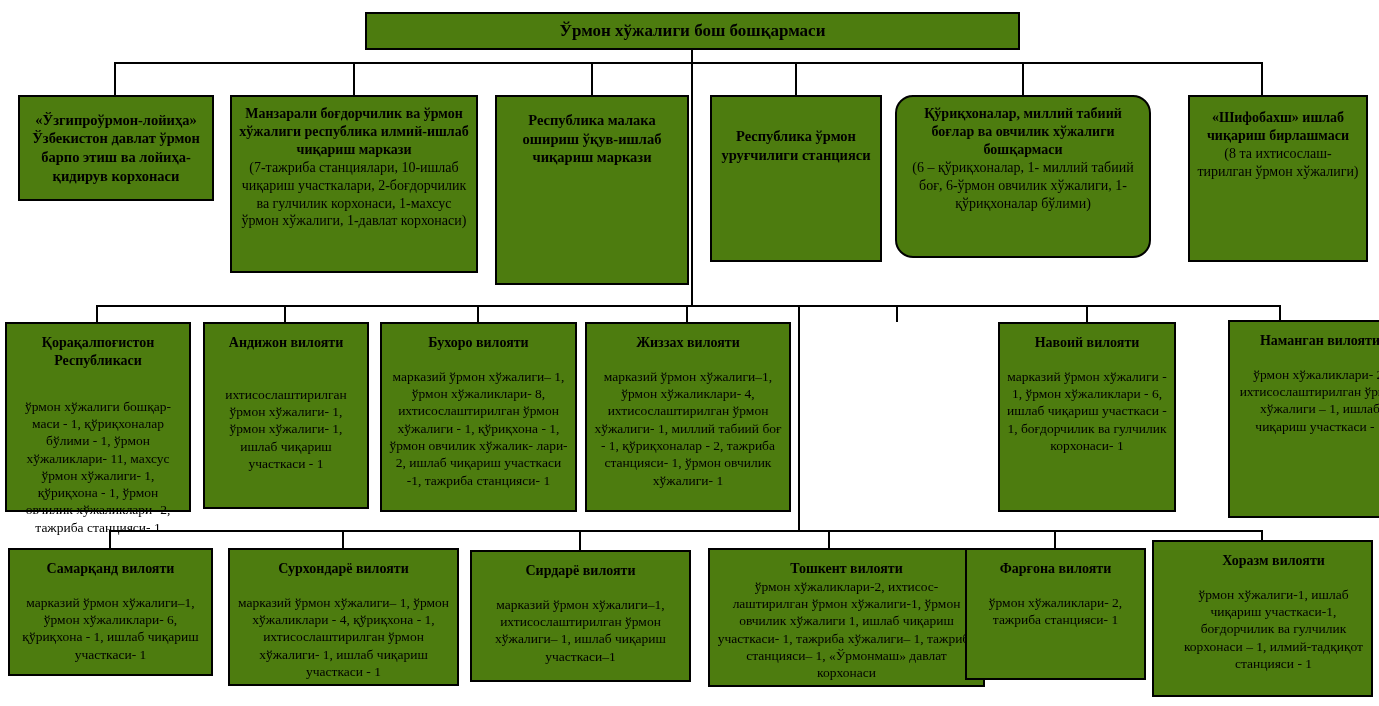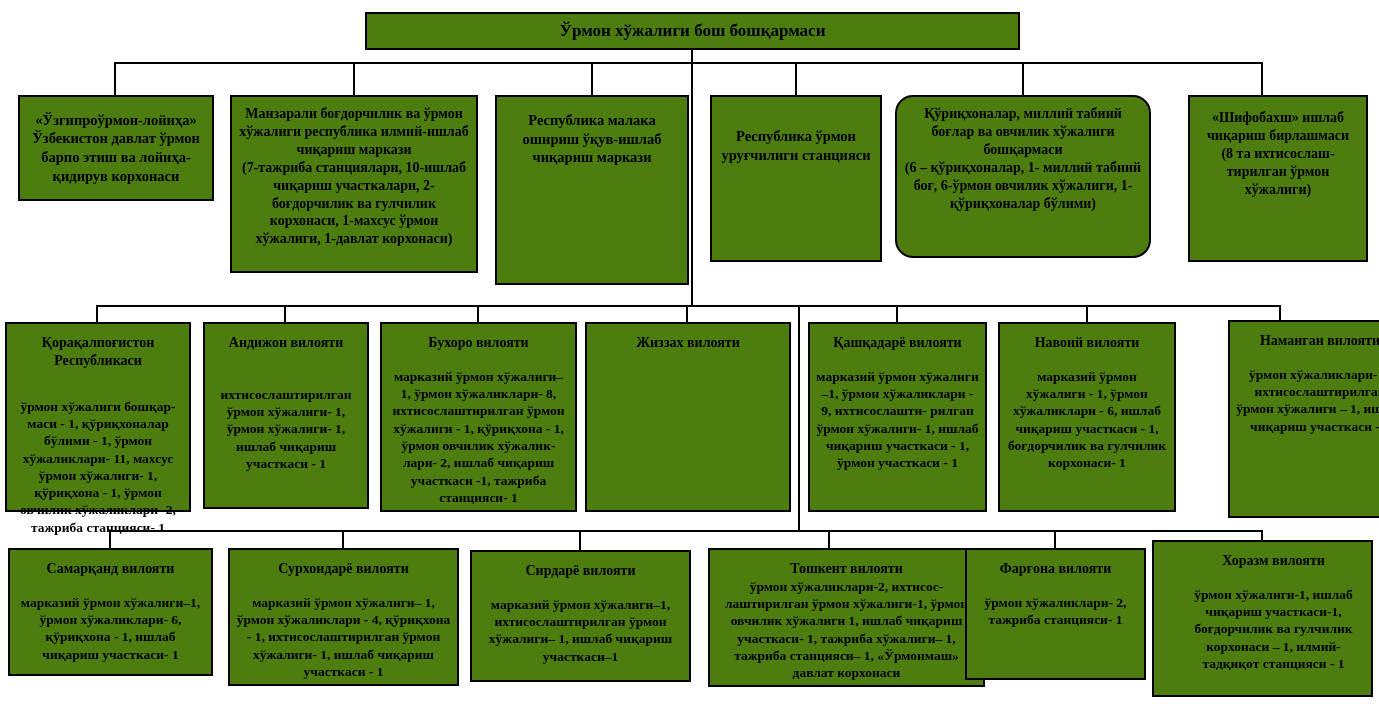--- a/index.html
+++ b/index.html
@@ -2,21 +2,21 @@
 <html><head>
 <meta charset="utf-8">
 <style>
   html,body{margin:0;padding:0;background:#fff;}
   body{font-family:"Liberation Serif","DejaVu Serif",serif;color:#000;}
   .canvas{position:relative;width:1379px;height:706px;background:#fff;overflow:hidden;}
   .box{position:absolute;border:2px solid #000;background:#4d7c0f;box-sizing:border-box;
        display:flex;flex-direction:column;text-align:center;
        padding:6px 6px;line-height:1.28;}
   .box .t{font-weight:bold;}
-  .box .d{font-weight:bold;}
+  .box .d{font-weight:normal;}
   .line{position:absolute;background:#000;}
   
   #top-box{left:365px;top:12px;width:655px;height:38px;justify-content:center;font-size:17px;}
   
   #a1{left:18px;top:95px;width:196px;height:106px;justify-content:center;font-size:14.5px;}
   #a2{left:230px;top:95px;width:248px;height:178px;font-size:14px;padding-top:8px;}
   #a3{left:495px;top:95px;width:194px;height:190px;font-size:14.5px;padding-top:14px;}
   #a4{left:710px;top:95px;width:172px;height:167px;font-size:14.5px;padding-top:30px;}
   #a5{left:895px;top:95px;width:256px;height:163px;font-size:14px;padding-top:8px;border-radius:18px;}
   #a6{left:1172px;top:95px;width:180px;height:167px;font-size:14px;padding-top:12px;margin-left:16px;}
@@ -105,24 +105,21 @@
   <div class="box rb" id="b2">
     <div class="t">Андижон вилояти</div>
     <div class="d">ихтисослаштирилган ўрмон хўжалиги- 1, ўрмон хўжалиги- 1, ишлаб чиқариш участкаси - 1</div>
   </div>
   <div class="box rb" id="b3">
     <div class="t">Бухоро вилояти</div>
     <div class="d">марказий ўрмон хўжалиги– 1, ўрмон хўжаликлари- 8, ихтисослаштирилган ўрмон хўжалиги - 1, қўриқхона - 1, ўрмон овчилик хўжалик- лари- 2,  ишлаб чиқариш участкаси -1, тажриба станцияси- 1</div>
   </div>
   <div class="box rb" id="b4">
     <div class="t">Жиззах вилояти</div>
-  </div>
-  <div class="box rb" id="b5">
-    <div class="t">Қашқадарё вилояти</div>
-    <div class="d">марказий ўрмон хўжалиги –1, ўрмон хўжаликлари - 9, ихтисослашти- рилган ўрмон хўжалиги- 1, ишлаб чиқариш участкаси - 1, ўрмон участкаси - 1</div>
+    <div class="d">марказий ўрмон хўжалиги–1, ўрмон хўжаликлари- 4, ихтисослаштирилган ўрмон хўжалиги- 1,  миллий табиий боғ - 1, қўриқхоналар - 2, тажриба станцияси- 1, ўрмон овчилик хўжалиги- 1</div>
   </div>
   <div class="box rb" id="b6">
     <div class="t">Навоий вилояти</div>
     <div class="d">марказий ўрмон хўжалиги - 1, ўрмон хўжаликлари - 6, ишлаб чиқариш участкаси  - 1, боғдорчилик ва гулчилик корхонаси- 1</div>
   </div>
   <div class="box rb" id="b7">
     <div class="t">Наманган вилояти</div>
     <div class="d">ўрмон хўжаликлари- 2, ихтисослаштирилган ўрмон хўжалиги – 1, ишлаб чиқариш участкаси - 1</div>
   </div>
 

